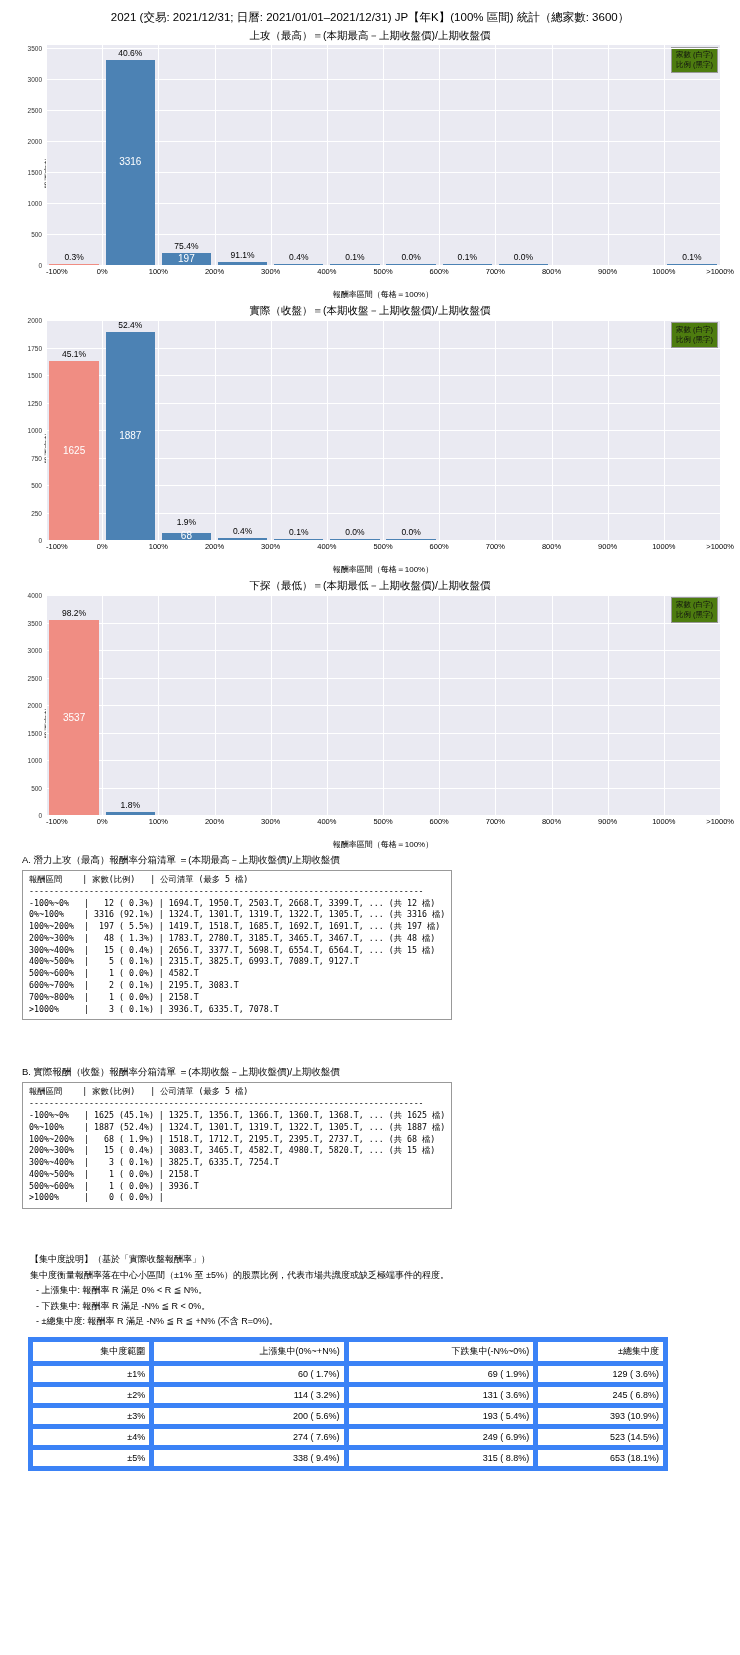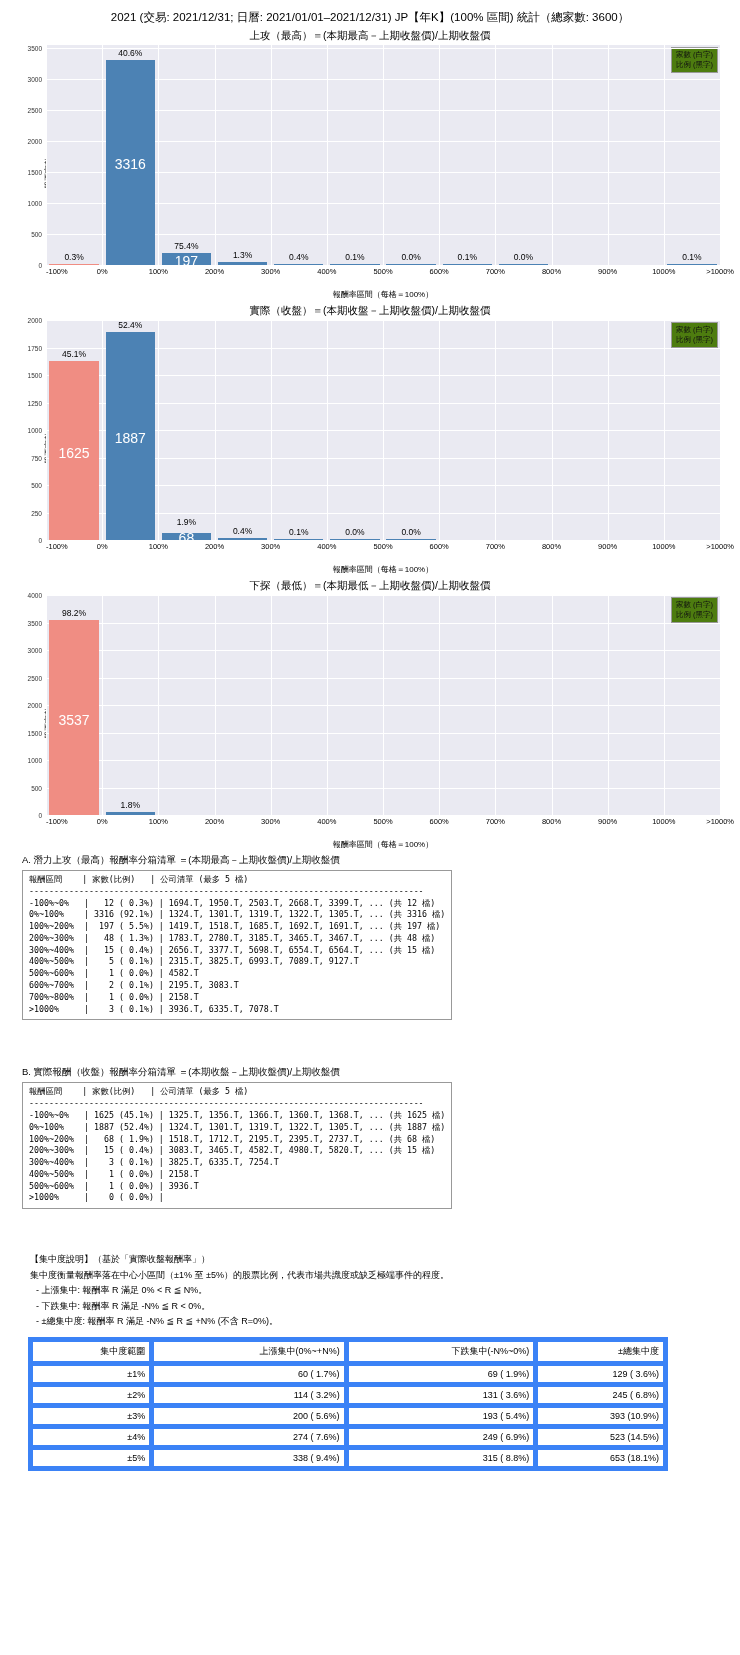--- a/index.html
+++ b/index.html
@@ -7,21 +7,21 @@
   .page{width:740px;position:relative;}
   .main-title{text-align:center;font-size:11.5px;padding-top:10px;padding-bottom:4px;color:#000;}
   .chart-block{width:740px;position:relative;margin-bottom:4px;}
   .chart-title{text-align:center;font-size:10.5px;margin-bottom:2px;color:#000;}
   .plot-wrap{position:relative;margin-left:46px;margin-right:20px;}
   .plot{position:relative;background:#eaeaf2;border:0;height:220px;}
   .grid-v{position:absolute;top:0;bottom:0;width:1px;background:#ffffff;}
   .grid-h{position:absolute;left:0;right:0;height:1px;background:#ffffff;}
   .bar{position:absolute;bottom:0;}
   .bar-pct{position:absolute;font-size:8.5px;color:#000;text-align:center;transform:translateX(-50%);white-space:nowrap;}
-  .bar-cnt{position:absolute;font-size:14px;color:#ffffff;text-align:center;transform:translateX(-50%);white-space:nowrap;}
+  .bar-cnt{position:absolute;font-size:10px;color:#ffffff;text-align:center;transform:translateX(-50%);white-space:nowrap;}
   .xtick{position:absolute;font-size:7.5px;color:#000;transform:translateX(-50%);top:2px;white-space:nowrap;}
   .xtick.first{transform:translateX(0);}
   .xtick.last{transform:translateX(-100%);margin-left:14px;}
   .ytick{position:absolute;font-size:6.5px;color:#333;right:4px;transform:translateY(-50%);white-space:nowrap;}
   .ylabel{position:absolute;left:2px;top:50%;transform:translate(-50%,-50%) rotate(-90deg);font-size:8px;color:#000;white-space:nowrap;transform-origin:center;}
   .xaxis-label{text-align:center;font-size:8px;margin-top:12px;color:#000;}
   .legend{position:absolute;right:2px;top:2px;background:#4d7c0f;border:1px solid #999;font-size:7.5px;padding:2px 4px;line-height:1.35;}
   .listing{margin:0 14px 0 22px;}
   .listing h4{font-size:9.5px;font-weight:normal;margin:4px 0 3px 0;color:#000;}
   .listing-box{border:1px solid #999;display:inline-block;padding:3px 6px 4px 6px;background:#fff;}
@@ -81,21 +81,21 @@
           <div class="grid-v" style="left: 100%;"></div>
           <div class="bar" style="left: 0.5%; width: 7.33333%; height: 1.5px; background: rgb(240, 141, 131);"></div>
           <div class="bar-pct" style="left: 4.16667%; top: 206.5px;">0.3%</div>
           <div class="bar" style="left: 8.83333%; width: 7.33333%; height: 205.499px; background: rgb(76, 130, 180);"></div>
           <div class="bar-pct" style="left: 12.5%; top: 2.50141px;">40.6%</div>
           <div class="bar-cnt" style="left: 12.5%; top: 111.251px;">3316</div>
           <div class="bar" style="left: 17.1667%; width: 7.33333%; height: 12.2085px; background: rgb(76, 130, 180);"></div>
           <div class="bar-pct" style="left: 20.8333%; top: 195.792px;">75.4%</div>
           <div class="bar-cnt" style="left: 20.8333%; top: 207.896px;">197</div>
           <div class="bar" style="left: 25.5%; width: 7.33333%; height: 2.97465px; background: rgb(76, 130, 180);"></div>
-          <div class="bar-pct" style="left: 29.1667%; top: 205.025px;">1.3%</div>
+          <div class="bar-pct" style="left: 29.1667%; top: 205.025px;">91.1%</div>
           <div class="bar" style="left: 33.8333%; width: 7.33333%; height: 1.5px; background: rgb(76, 130, 180);"></div>
           <div class="bar-pct" style="left: 37.5%; top: 206.5px;">0.4%</div>
           <div class="bar" style="left: 42.1667%; width: 7.33333%; height: 1.5px; background: rgb(76, 130, 180);"></div>
           <div class="bar-pct" style="left: 45.8333%; top: 206.5px;">0.1%</div>
           <div class="bar" style="left: 50.5%; width: 7.33333%; height: 1.5px; background: rgb(76, 130, 180);"></div>
           <div class="bar-pct" style="left: 54.1667%; top: 206.5px;">0.0%</div>
           <div class="bar" style="left: 58.8333%; width: 7.33333%; height: 1.5px; background: rgb(76, 130, 180);"></div>
           <div class="bar-pct" style="left: 62.5%; top: 206.5px;">0.1%</div>
           <div class="bar" style="left: 67.1667%; width: 7.33333%; height: 1.5px; background: rgb(76, 130, 180);"></div>
           <div class="bar-pct" style="left: 70.8333%; top: 206.5px;">0.0%</div>

